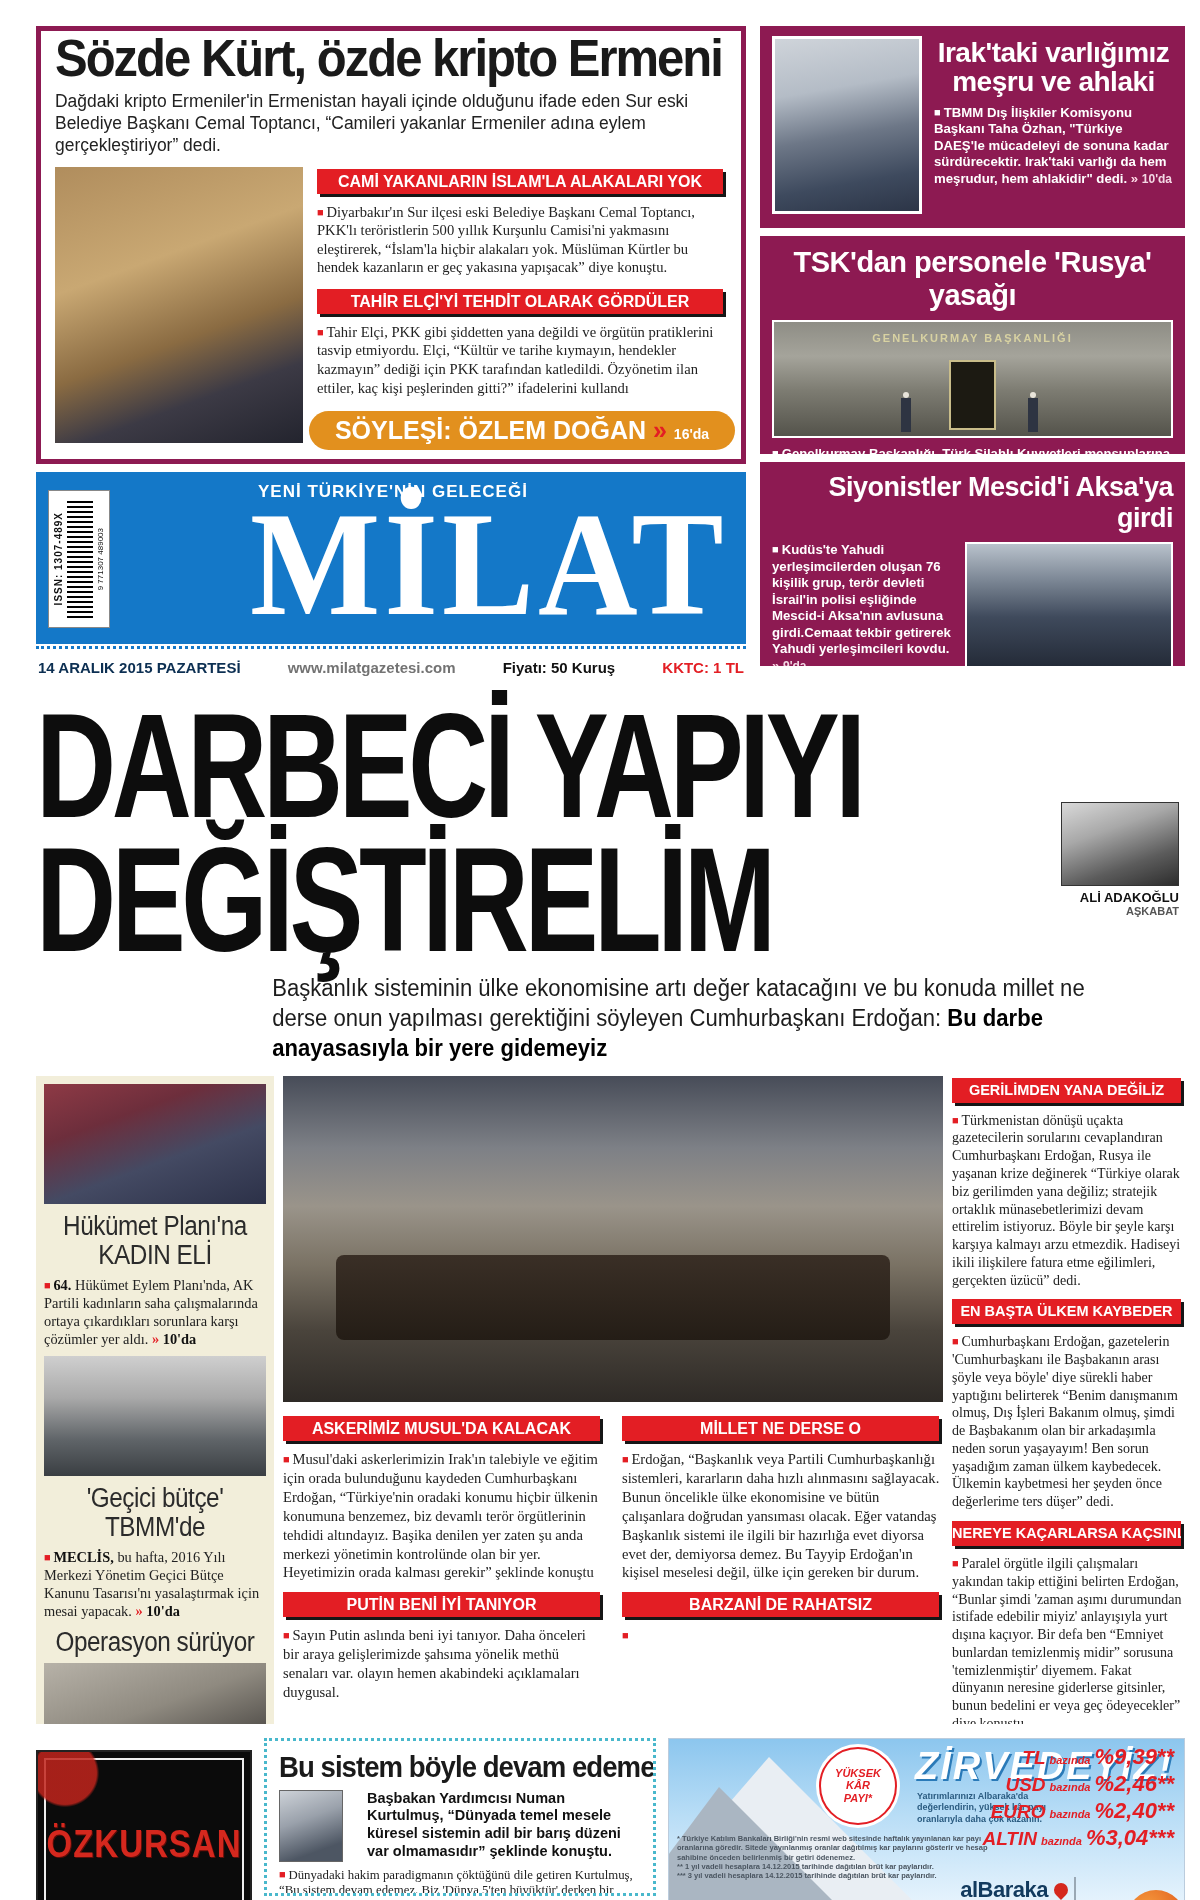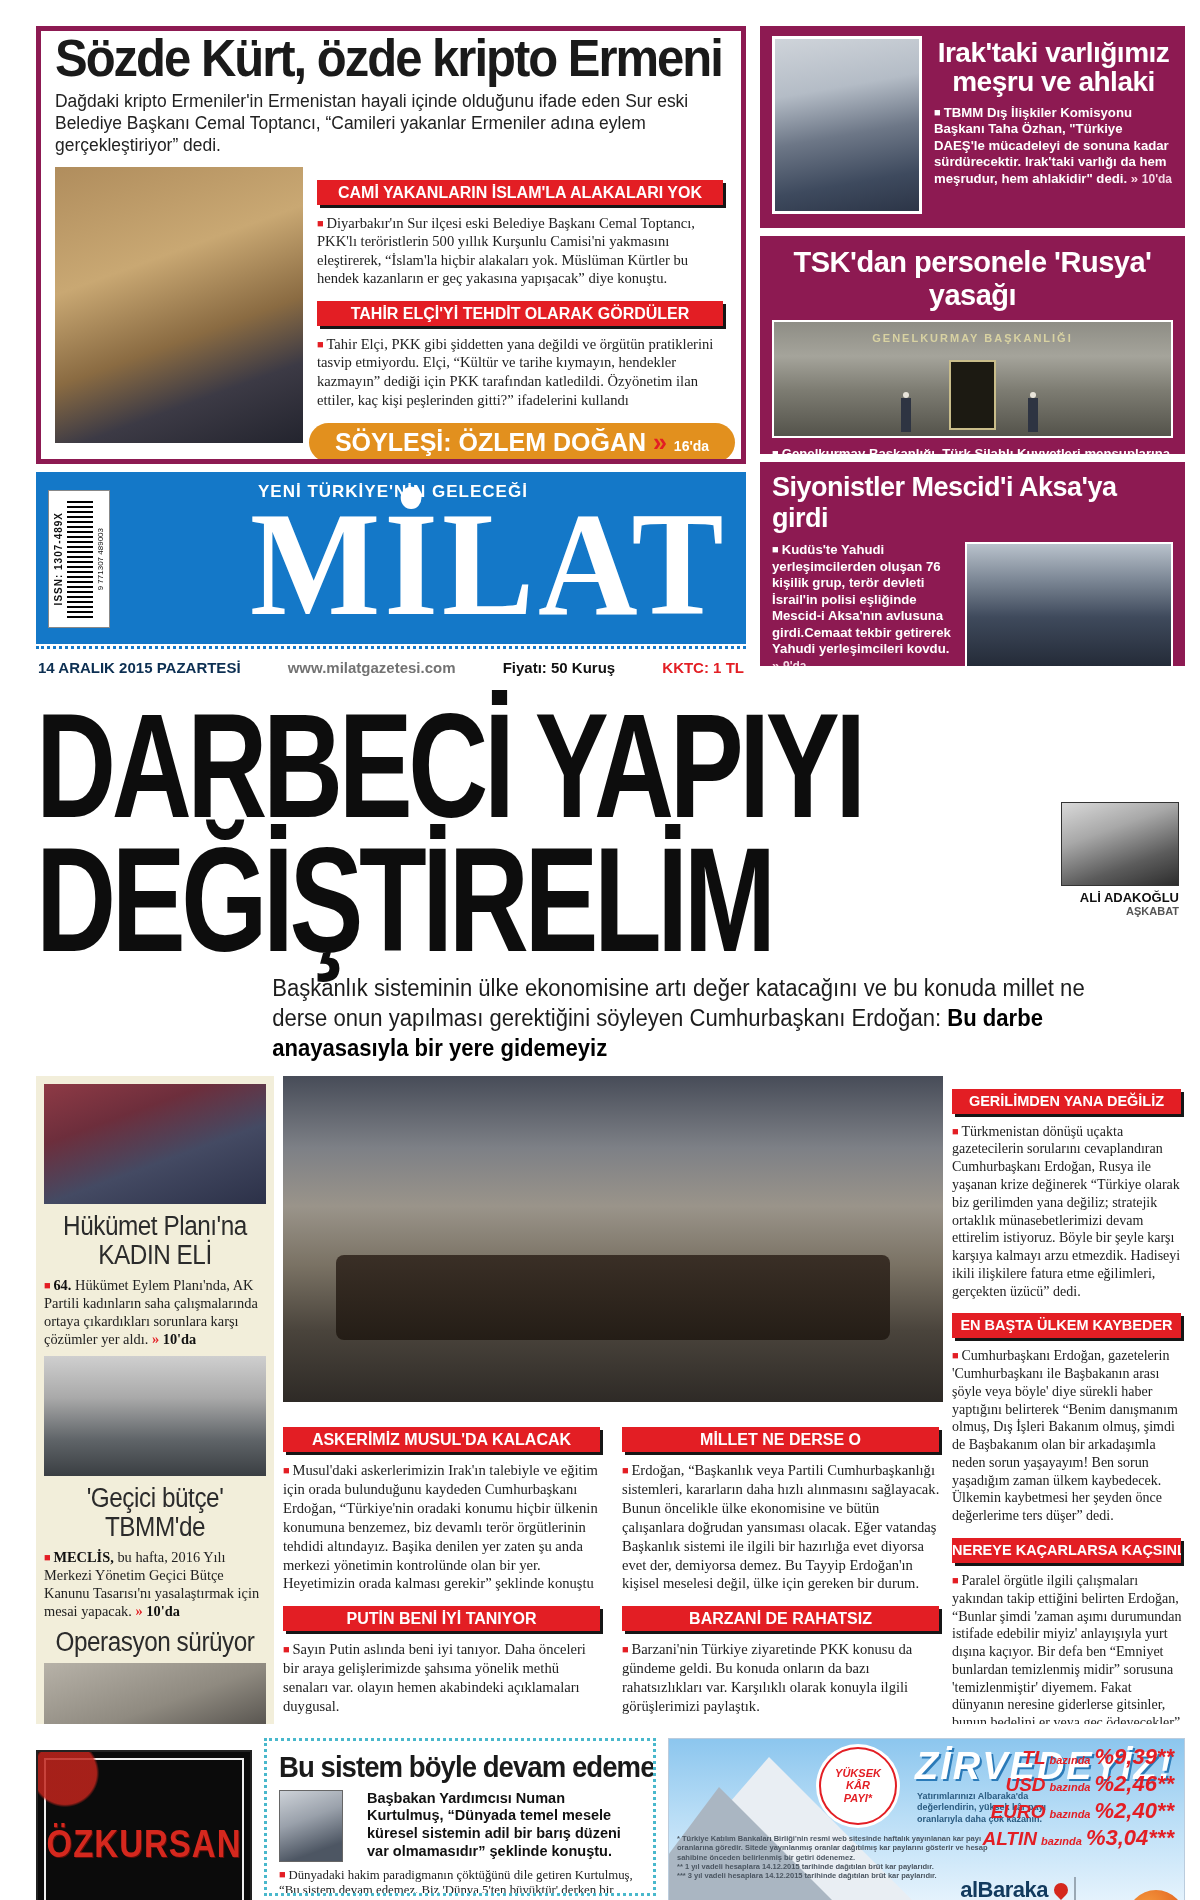--- a/index.html
+++ b/index.html
@@ -18,21 +18,21 @@
   .rightcol{width:425px;display:flex;flex-direction:column;gap:8px}
 
   .box-tt{border:5px solid var(--purple);height:438px;padding:2px 14px 8px;overflow:hidden}
   .box-tt h1{font-size:49px;letter-spacing:-2px;line-height:1.02;transform:scaleY(1.05);transform-origin:top left}
   .tt-deck{font-size:18px;line-height:1.22;margin-top:8px;color:#222;transform:scaleX(.97);transform-origin:left}
   .tt-flex{display:flex;gap:14px;margin-top:10px}
   .tt-photo{width:248px;height:276px;flex:none;
     background:linear-gradient(160deg,#b08d5d 0%,#c9a873 35%,#8a6b42 60%,#3c3a45 78%,#23242e 100%)}
   .tt-right{flex:1;min-width:0}
   .redbar{background:var(--red);color:#fff;font-weight:bold;text-align:center;
-    font-size:16px;line-height:25px;height:25px;box-shadow:3px 3px 0 #161616;margin:13px 4px 9px 0;
+    font-size:16px;line-height:25px;height:25px;box-shadow:3px 3px 0 #161616;margin:2px 4px 9px 0;
     white-space:nowrap;overflow:hidden}
   .serif{font-family:"Liberation Serif",serif;color:#222}
   .tt-body{font-size:14.6px;line-height:1.27;margin-bottom:12px}
   .sq::before{content:"■ ";color:var(--red);font-size:11px;vertical-align:1px}
   .sq.w::before{color:#fff}
   .arr::before{content:"» ";color:var(--red);font-weight:bold}
   .arr.w::before{color:#ffd9e6}
   .pgb{font-weight:bold;color:#111}
   .pillrow{display:flex;justify-content:center;margin-top:14px}
   .pill{background:var(--orange);color:#fff;font-weight:bold;font-size:25px;border-radius:26px;
@@ -50,21 +50,21 @@
   .pb2{height:218px}
   .pb2 h2{font-size:29px;text-align:center;letter-spacing:-.5px;margin:0 0 8px}
   .ph-gk{height:118px;border:2px solid #fff;background:linear-gradient(180deg,#8e8d85 0%,#a5a49b 30%,#7d7c72 60%,#54534b 100%)}
   .gk-sign{position:absolute;top:10px;left:0;right:0;text-align:center;color:#d8d2a2;
     font-size:11px;letter-spacing:2px;font-weight:bold}
   .gk-door{position:absolute;left:44%;top:38px;width:12%;height:70px;background:#1c1a12;border:2px solid #c9bd8a}
   .guard{position:absolute;bottom:4px;width:10px;height:34px;background:#2e3442}
   .guard::before{content:"";position:absolute;top:-6px;left:2px;width:6px;height:6px;border-radius:50%;background:#e8e4da}
   .pb2 .pbody{margin-top:8px}
   .pb3{height:204px}
-  .pb3 h2{font-size:27px;text-align:left;letter-spacing:-.5px;margin:0 0 8px}
+  .pb3 h2{font-size:27px;text-align:right;letter-spacing:-.5px;margin:0 0 8px}
   .pb3-flex{display:flex;gap:10px}
   .pb3 .pbody{flex:1}
   .ph-aksa{width:208px;height:126px;flex:none;border:2px solid #fff;
     background:linear-gradient(180deg,#b9c2cc 0%,#7b8694 30%,#3f4a5c 60%,#242b38 100%)}
 
   
   .masthead{margin-top:8px;height:172px;background:var(--blue);position:relative;overflow:hidden}
   .bcbox{position:absolute;left:12px;top:18px;width:62px;height:138px;background:#fff;
     border:1px solid #888;display:flex;align-items:center;justify-content:center;gap:3px}
   .issn{writing-mode:vertical-rl;transform:rotate(180deg);font-size:10px;font-weight:bold;color:#111;letter-spacing:1px}
@@ -281,21 +281,21 @@
         <div class="ccol">
           <div class="redbar sh"><span>ASKERİMİZ MUSUL'DA KALACAK</span></div>
           <p class="serif cbody"><span class="sq"></span><span>Musul'daki askerlerimizin Irak'ın talebiyle ve eğitim için orada bulunduğunu kaydeden Cumhurbaşkanı Erdoğan, “Türkiye'nin oradaki konumu hiçbir ülkenin konumuna benzemez, biz devamlı terör örgütlerinin tehdidi altındayız. Başika denilen yer zaten şu anda merkezi yönetimin kontrolünde olan bir yer. Heyetimizin orada kalması gerekir” şeklinde konuştu</span></p>
           <div class="redbar sh"><span>PUTİN BENİ İYİ TANIYOR</span></div>
           <p class="serif cbody"><span class="sq"></span><span>Sayın Putin aslında beni iyi tanıyor. Daha önceleri bir araya gelişlerimizde şahsıma yönelik methü senaları var. olayın hemen akabindeki açıklamaları duygusal.</span></p>
         </div>
         <div class="ccol">
           <div class="redbar sh"><span>MİLLET NE DERSE O</span></div>
           <p class="serif cbody"><span class="sq"></span><span>Erdoğan, “Başkanlık veya Partili Cumhurbaşkanlığı sistemleri, kararların daha hızlı alınmasını sağlayacak. Bunun öncelikle ülke ekonomisine ve bütün çalışanlara doğrudan yansıması olacak. Eğer vatandaş Başkanlık sistemi ile ilgili bir hazırlığa evet diyorsa evet der, demiyorsa demez. Bu Tayyip Erdoğan'ın kişisel meselesi değil, ülke için gereken bir durum.</span></p>
           <div class="redbar sh"><span>BARZANİ DE RAHATSIZ</span></div>
-          <p class="serif cbody"><span class="sq"></span><span>Barzani'nin Türkiye ziyaretinde PKK konusu da gündeme geldi. Bu konuda onların da bazı rahatsızlıkları var. Karşılıklı olarak konuyla ilgili görüşlerimizi paylaştık.</span></p>
+          <p class="serif cbody"><span class="sq"></span></p>
         </div>
       </div>
     </div>
 
     <div class="rightrail">
       <div class="redbar"><span>GERİLİMDEN YANA DEĞİLİZ</span></div>
       <p class="serif rrbody"><span class="sq"></span><span>Türkmenistan dönüşü uçakta gazetecilerin sorularını cevaplandıran Cumhurbaşkanı Erdoğan, Rusya ile yaşanan krize değinerek “Türkiye olarak biz gerilimden yana değiliz; stratejik ortaklık münasebetlerimizi devam ettirelim istiyoruz. Böyle bir şeyle karşı karşıya kalmayı arzu etmezdik. Hadiseyi ikili ilişkilere fatura etme eğilimleri, gerçekten üzücü” dedi.</span></p>
       <div class="redbar"><span>EN BAŞTA ÜLKEM KAYBEDER</span></div>
       <p class="serif rrbody"><span class="sq"></span><span>Cumhurbaşkanı Erdoğan, gazetelerin 'Cumhurbaşkanı ile Başbakanın arası şöyle veya böyle' diye sürekli haber yaptığını belirterek “Benim danışmanım olmuş, Dış İşleri Bakanım olmuş, şimdi de Başbakanım olan bir arkadaşımla neden sorun yaşayayım! Ben sorun yaşadığım zaman ülkem kaybedecek. Ülkemin kaybetmesi her şeyden önce değerlerime ters düşer” dedi.</span></p>
       <div class="redbar"><span>NEREYE KAÇARLARSA KAÇSINLAR</span></div>

